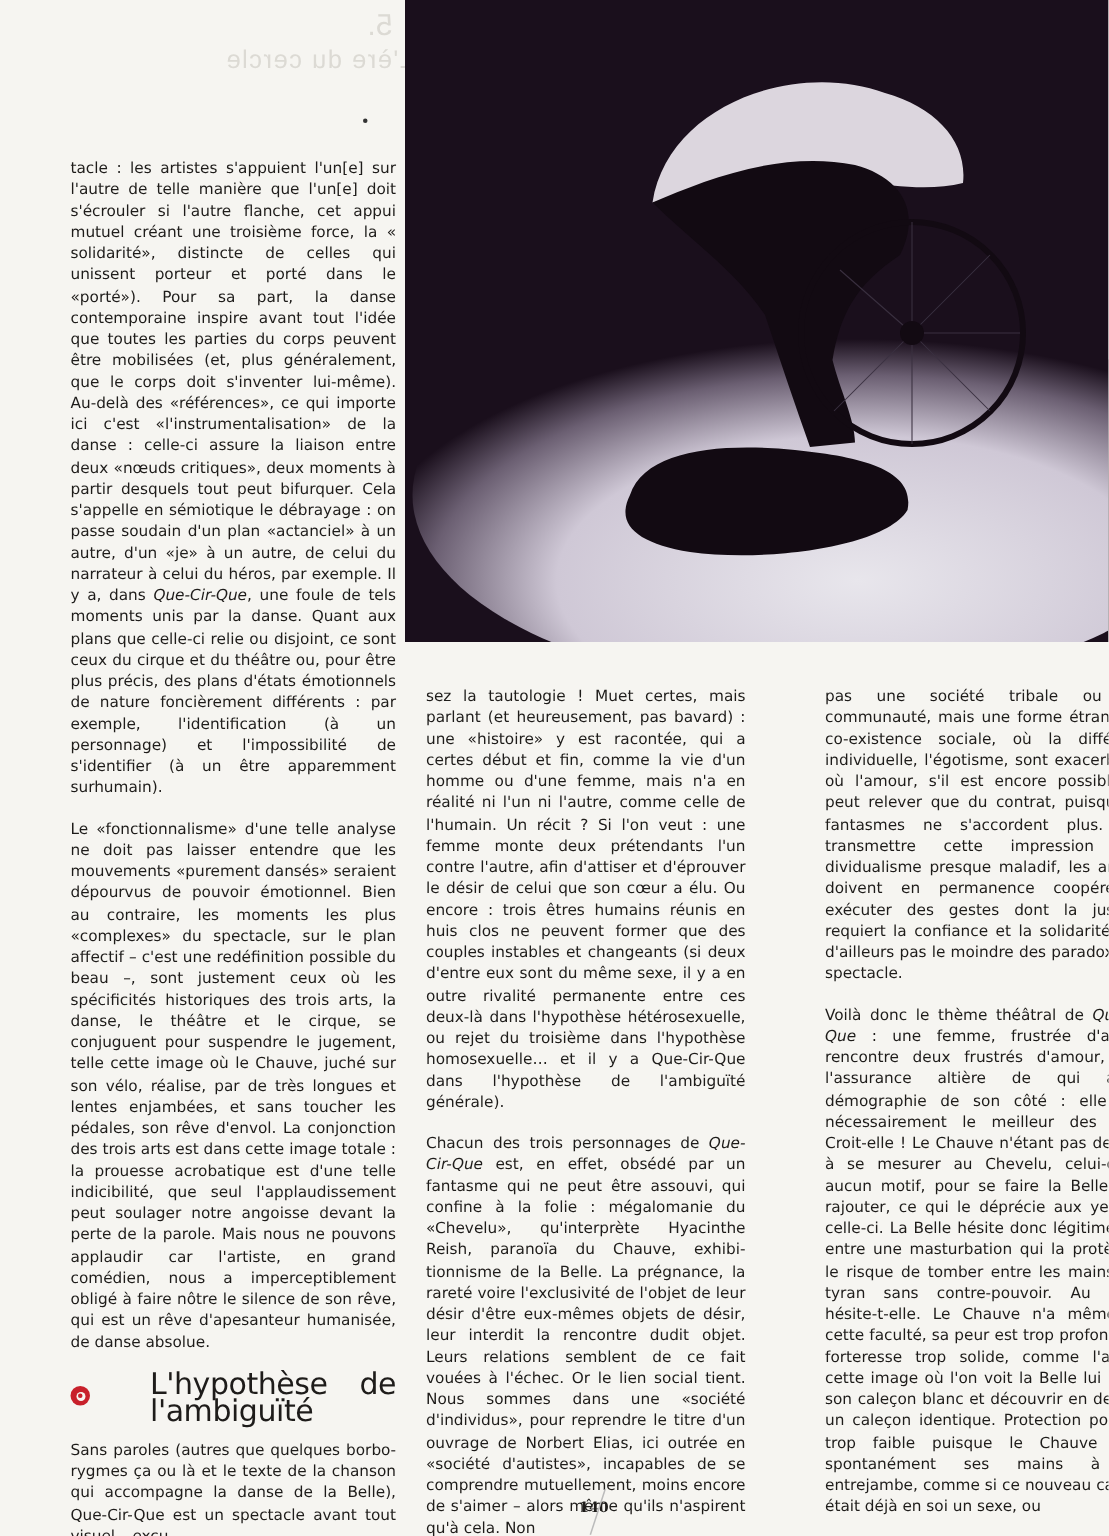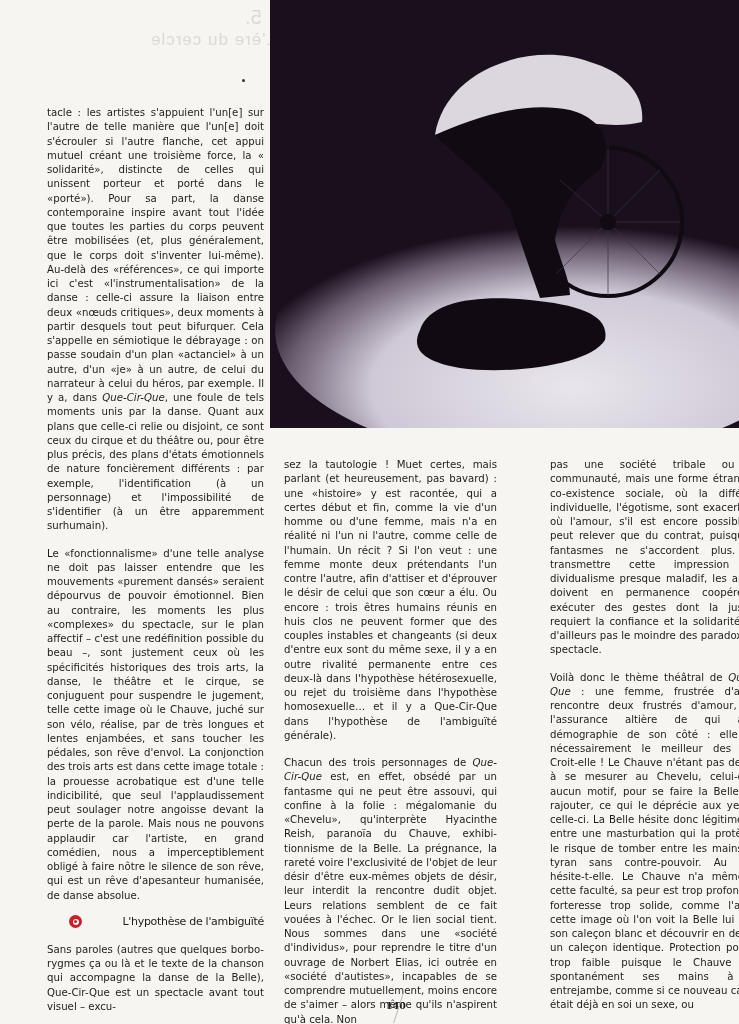--- a/index.html
+++ b/index.html
@@ -26,21 +26,21 @@
     font-size:10.2px; line-height:14.25px; text-align:justify;
     hyphens:manual;
   }
   .col p { margin:0; }
   .col p + p { margin-top:13px; }
   .col1 { left:47px; top:106px; width:217px; }
   .col2 { left:284px; top:458px; width:213px; }
   .col3 { left:514px; top:458px; width:220px;margin-left:36px; }
   .heading {
     display:flex; align-items:center; justify-content:flex-end;
-    font-size:11px; margin:10px 0 12px 0; line-height:18px;
+    font-size:20px; margin:10px 0 12px 0; line-height:18px;
     font-family:"DejaVu Sans", sans-serif;
     letter-spacing:-0.3px;
     gap:34px;
   }
   .heading .ico {
     width:13px; height:13px; border-radius:50%; background:#c8202b;
     position:relative; margin-right:6px; flex:none;
   }
   .heading .ico::after {
     content:""; position:absolute; left:3.5px; top:3.5px; width:6px; height:6px;

